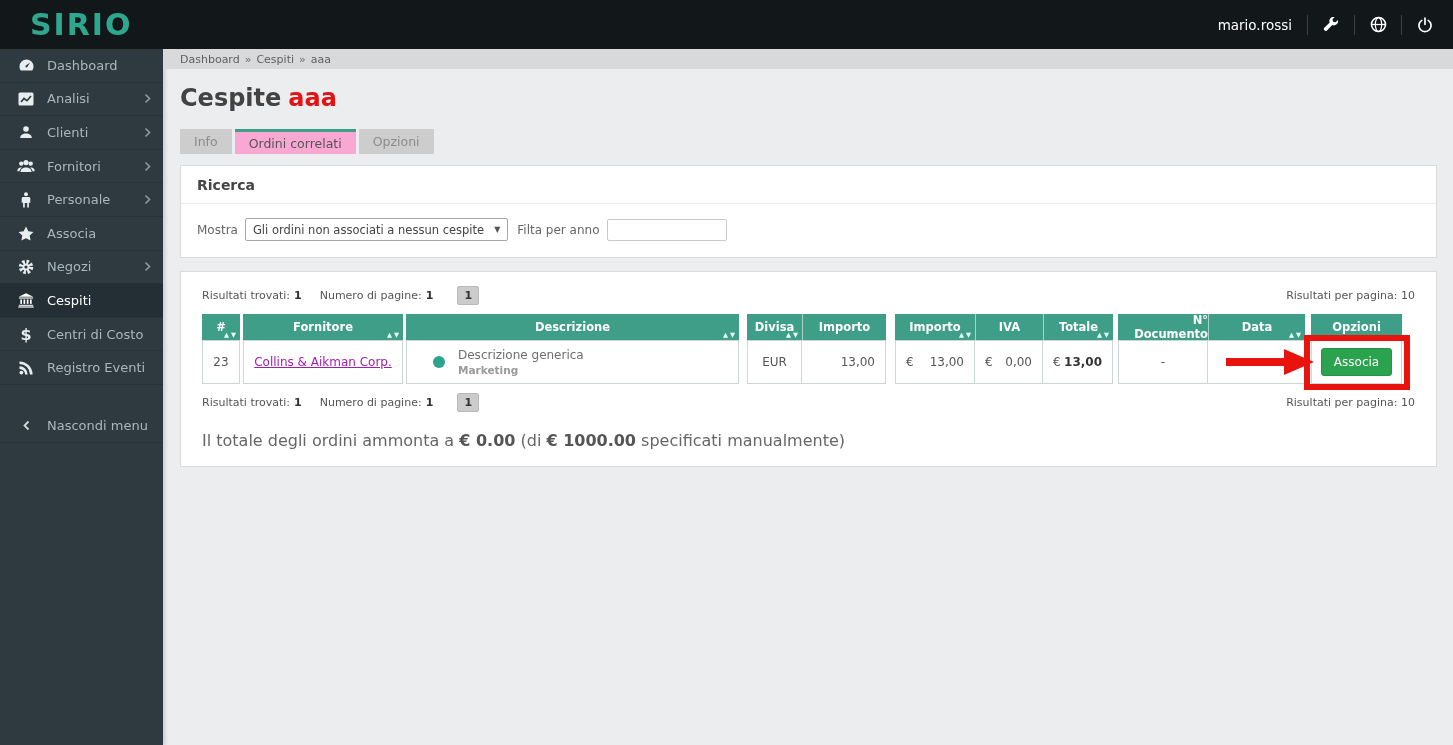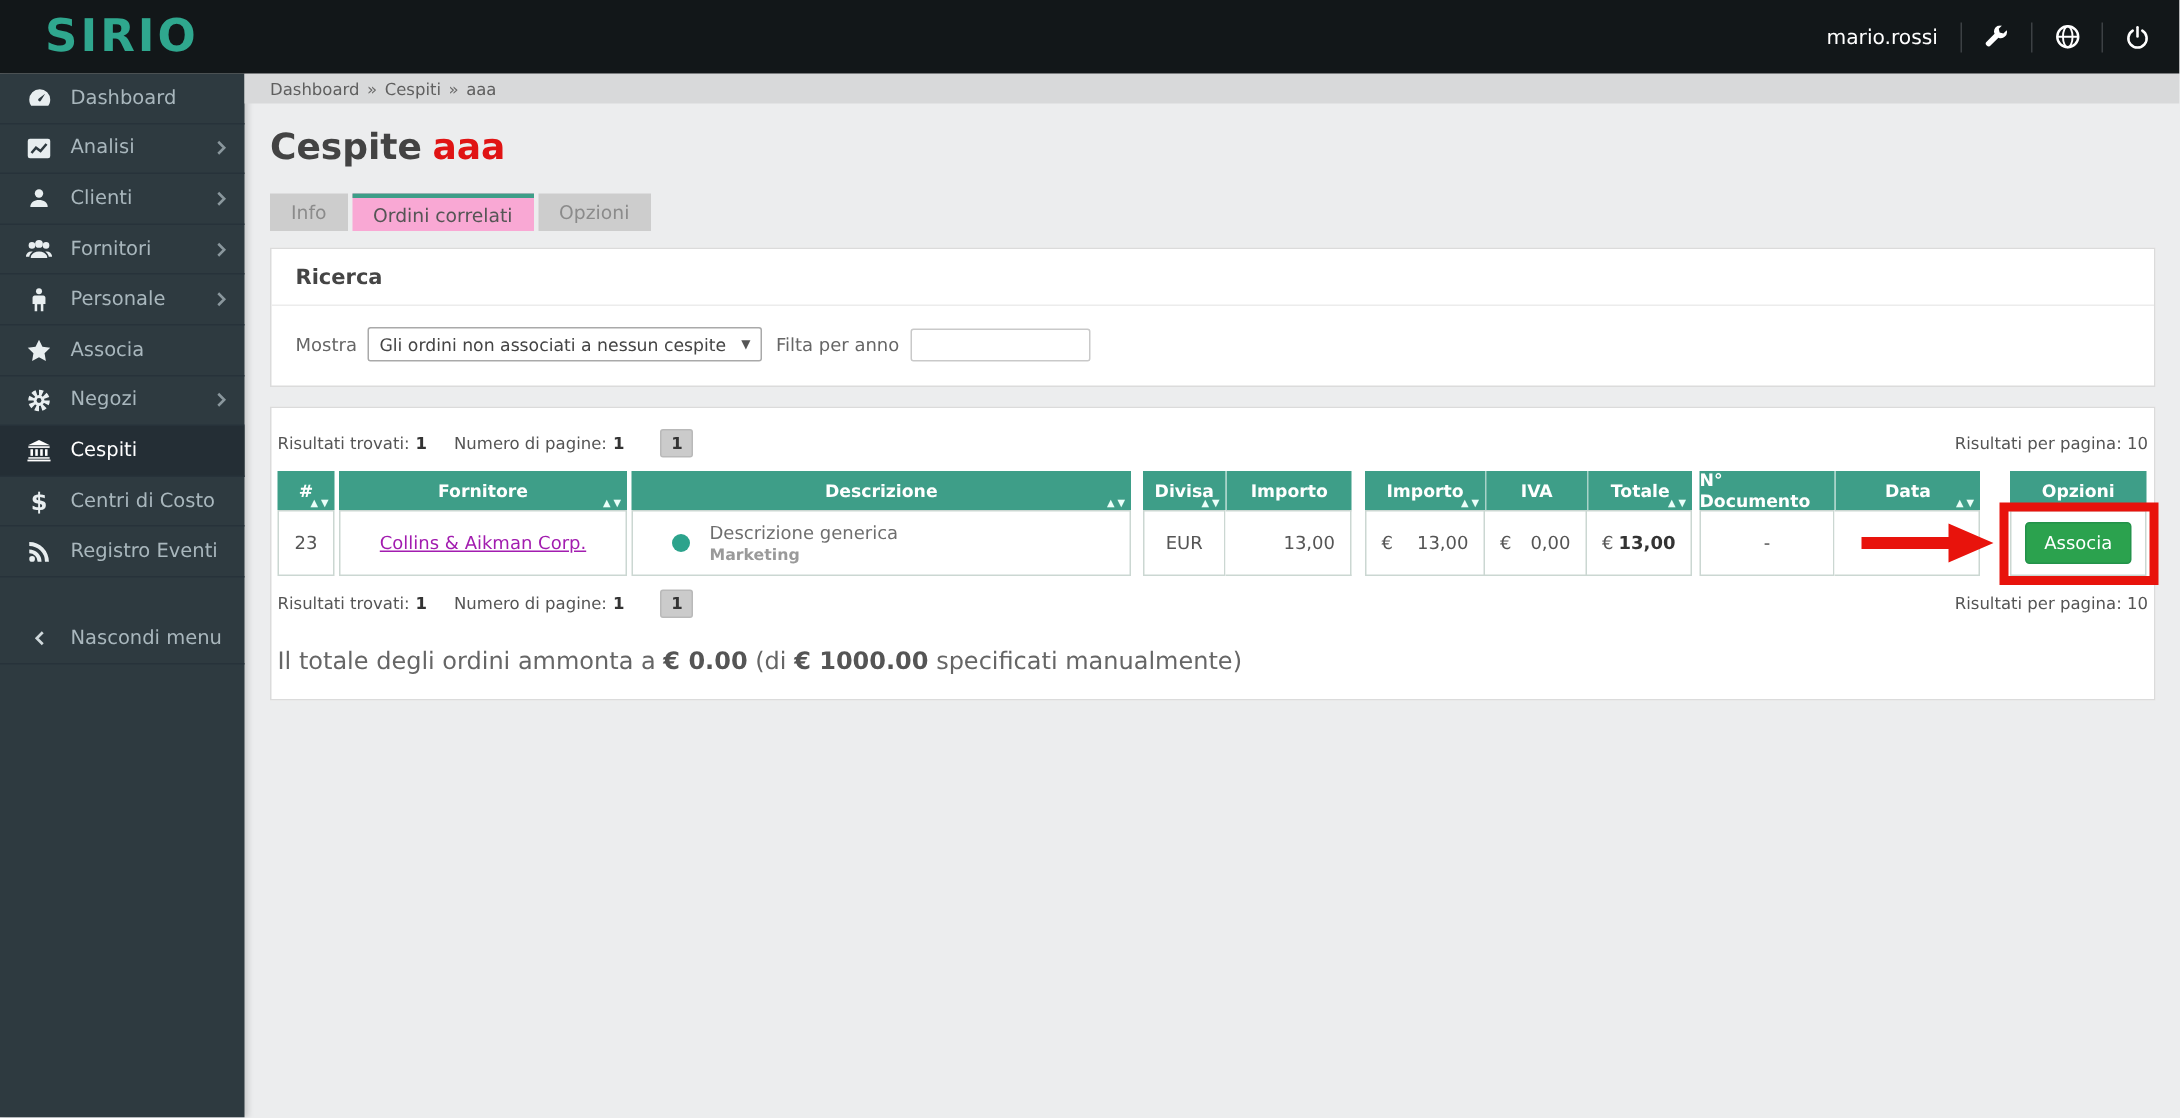--- a/index.html
+++ b/index.html
@@ -53,21 +53,21 @@
   .search-controls { padding:14px 16px 16px; display:flex; align-items:center;
     font-size:12px; color:#666; }
   .fake-select { margin-left:7px; height:23px; border:1px solid #A9A9A9; border-radius:2px;
     background:#fff; display:flex; align-items:center; padding:0 7px; font-size:11.5px;
     color:#444; cursor:pointer; }
   .fake-select .caret { font-size:8px; color:#555; margin-left:10px; }
   .year-label { margin-left:9px; }
   .year-input { margin-left:7px; width:120px; height:22px; border:1px solid #C9C9C9;
     border-radius:2px; font-size:12px; padding:0 6px; color:#444; }
 
-  .results-panel { margin-top:13px; padding:14px 4px 16px; }
+  .results-panel { margin-top:13px; padding:14px 21px 16px; }
   .meta-row { display:flex; align-items:center; font-size:11px; color:#555; }
   .meta-label { margin-right:4px; }
   .meta-value { font-weight:bold; color:#333; margin-right:18px; }
   .page-btn { width:22px; height:19px; background:#CBCBCB; border:1px solid #B9B9B9;
     border-radius:2px; font-size:11px; font-weight:bold; color:#333; display:flex;
     align-items:center; justify-content:center; cursor:pointer; margin-left:6px; }
   .spacer { flex:1; }
   .per-page { font-size:11px; color:#555; }
 
   
@@ -76,22 +76,22 @@
   .tcol { display:flex; flex-direction:column; }
   .th { height:26px; background:#3E9E88; color:#fff; font-size:11.5px; font-weight:bold;
     display:flex; align-items:center; justify-content:center; position:relative; cursor:pointer; }
   .tgroup .tcol + .tcol .th { border-left:1px solid rgba(255,255,255,.55); }
   .sort { position:absolute; right:4px; bottom:1px; font-size:6.5px; color:#EAFFF9;
     display:flex; gap:2px; }
   .td { height:44px; background:#fff; border:1px solid #CBD7D2; display:flex;
     align-items:center; justify-content:center; font-size:12px; color:#555; }
   .tgroup .tcol + .tcol .td { border-left:none; }
   .g-sm { margin-right:3px; } .g-md { margin-right:8px; } .g-md2 { margin-right:9px; }
-  .g-sm2 { margin-right:5px; } .g-sm3 { margin-right:20px; }
-  .w-num { width:38px; } .w-forn { width:192px; } .w-desc { width:333px; }
+  .g-sm2 { margin-right:5px; } .g-sm3 { margin-right:6px;text-align:right; }
+  .w-num { width:38px; } .w-forn { width:160px; } .w-desc { width:333px; }
   .w-divisa { width:55px; } .w-imp { width:84px; } .w-imp2 { width:80px; }
   .w-iva { width:68px; } .w-tot { width:70px; } .w-ndoc { width:90px; }
   .w-data { width:97px; } .w-opz { width:91px; }
 
   .supplier-link { color:#a21caf; text-decoration:underline; cursor:pointer; }
   .td-desc { justify-content:flex-start; padding-left:26px; }
   .desc-dot { width:12px; height:12px; border-radius:50%; background:#2CA38C; margin-right:13px; flex:none; }
   .desc-line1 { color:#6E6E6E; font-size:12px; }
   .desc-line2 { color:#9A9A9A; font-size:10.5px; font-weight:bold; margin-top:2px; }
   .td-right { justify-content:flex-end; padding-right:10px; }

